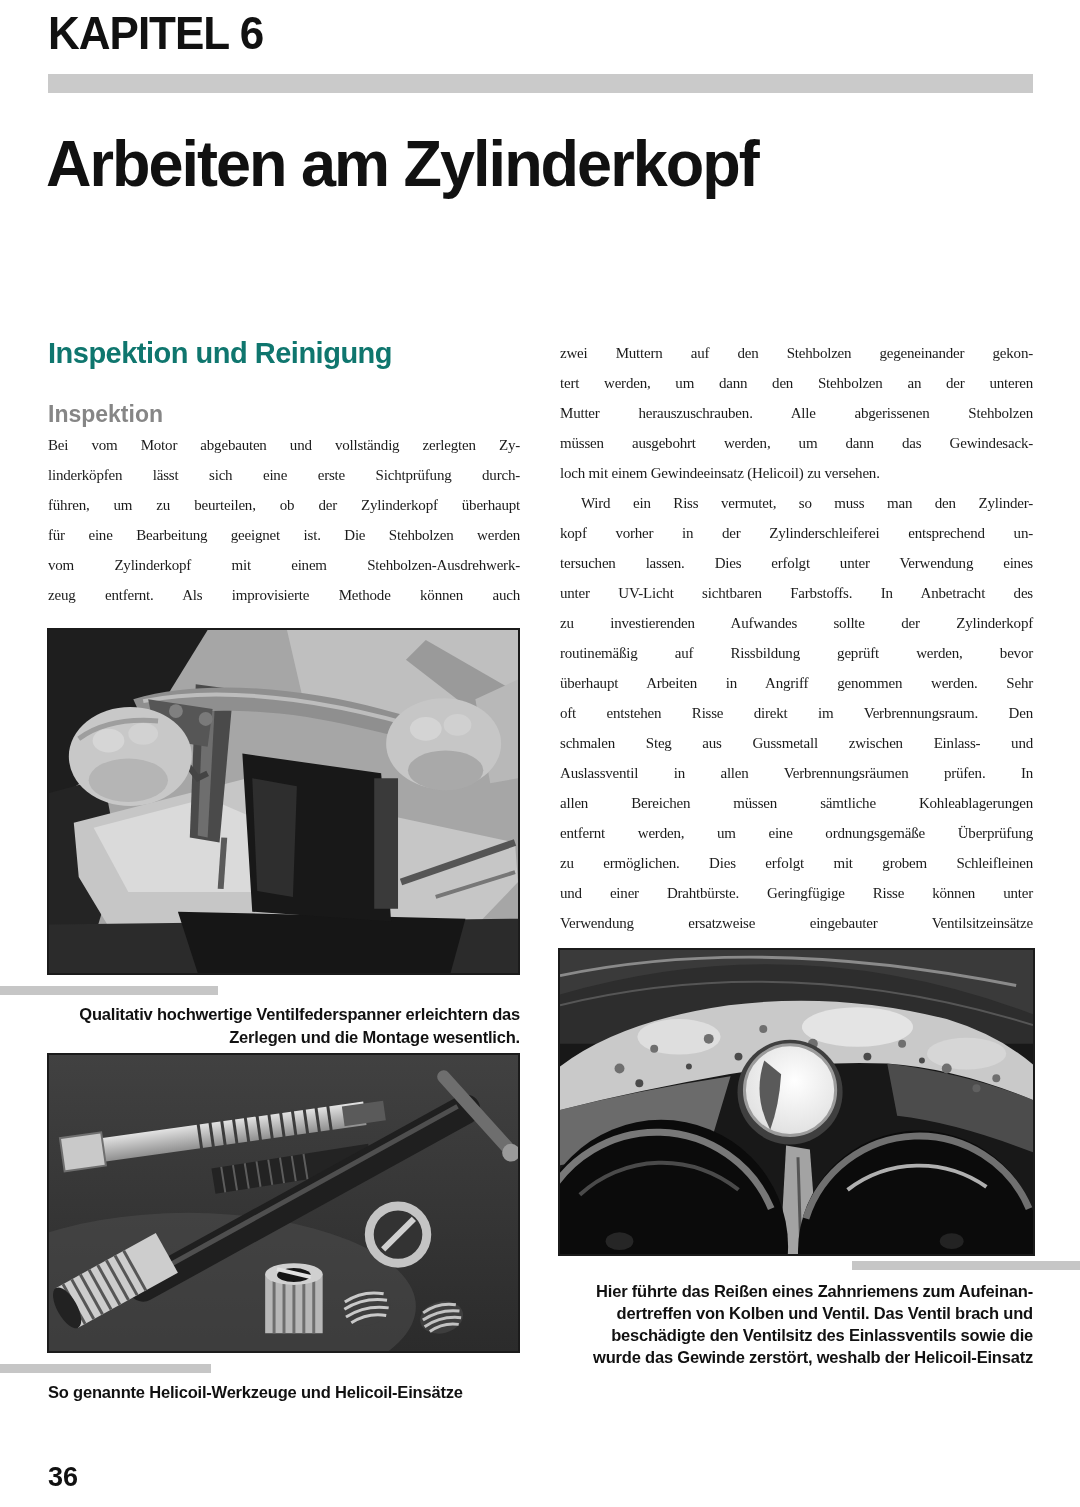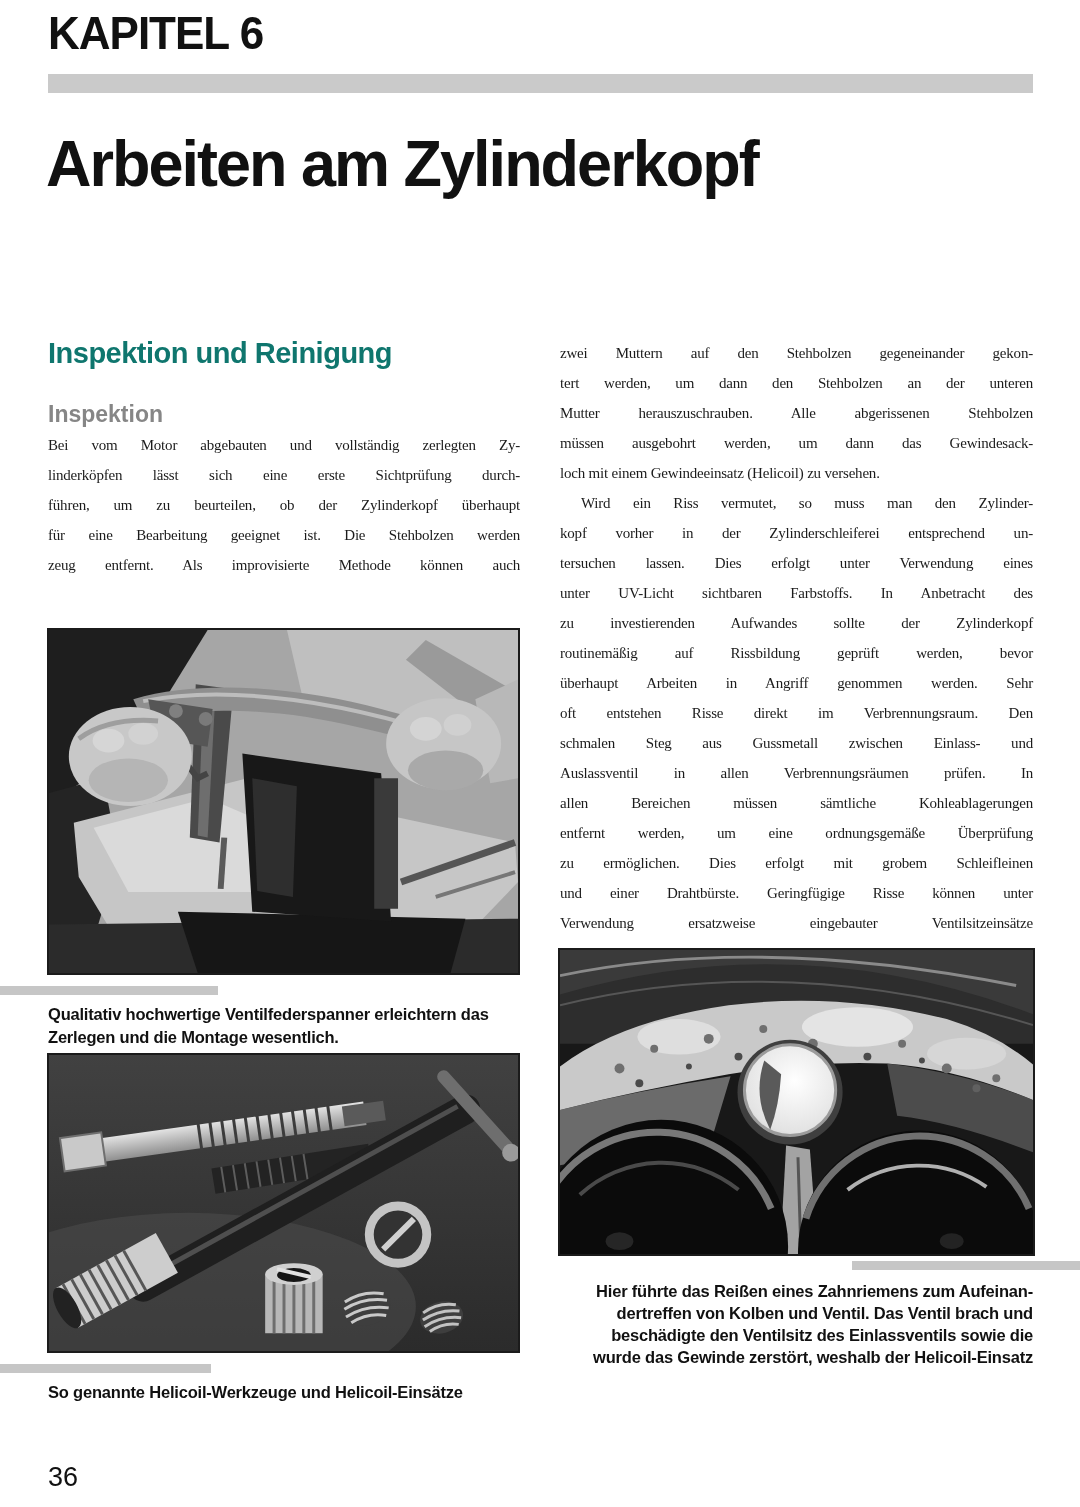--- a/index.html
+++ b/index.html
@@ -30,45 +30,46 @@
   .photo1{left:47px;top:628px;width:473px;height:347px;}
   .photo2{left:47px;top:1053px;width:473px;height:300px;}
   .photo3{left:558px;top:948px;width:477px;height:308px;}
 
   .caption-bar{position:absolute;height:9px;background:#c6c6c6;}
   .bar-c1{left:0;top:986px;width:218px;}
   .bar-c2{left:0;top:1364px;width:211px;}
   .bar-c3{left:852px;top:1261px;width:228px;}
 
   .caption{position:absolute;font-weight:bold;color:#111;font-size:16.5px;letter-spacing:-0.2px;}
-  .caption .tline{line-height:23px;text-align:left;}
+  .caption .tline{line-height:23px;text-align:right;}
   .caption1{left:48px;top:1003px;width:472px;}
   .caption2{left:48px;top:1381px;width:472px;line-height:23px;}
   .caption3{left:560px;top:1280px;width:473px;}
   .caption3 .tline{text-align:right;line-height:22px;}
 
-  .page-number{position:absolute;left:48px;top:1462px;font-size:27px;font-weight:normal;}
+  .page-number{position:absolute;left:48px;top:1462px;font-size:27px;font-weight:bold;}
 </style>
 </head>
 <body>
 
 <div class="page">
 
   <div class="kicker">KAPITEL 6</div>
   <div class="top-bar"></div>
   <div class="page-title">Arbeiten am Zylinderkopf</div>
 
   <div class="section-heading">Inspektion und Reinigung</div>
   <div class="subsection-heading">Inspektion</div>
 
   <div class="body-text body-left">
       <div class="tline">Bei vom Motor abgebauten und vollständig zerlegten Zy-</div>
       <div class="tline">linderköpfen lässt sich eine erste Sichtprüfung durch-</div>
       <div class="tline">führen, um zu beurteilen, ob der Zylinderkopf überhaupt</div>
       <div class="tline">für eine Bearbeitung geeignet ist. Die Stehbolzen werden</div>
+      <div class="tline">vom Zylinderkopf mit einem Stehbolzen-Ausdrehwerk-</div>
       <div class="tline">zeug entfernt. Als improvisierte Methode können auch</div>
     </div>
   <div class="body-text body-right">
       <div class="tline">zwei Muttern auf den Stehbolzen gegeneinander gekon-</div>
       <div class="tline">tert werden, um dann den Stehbolzen an der unteren</div>
       <div class="tline">Mutter herauszuschrauben. Alle abgerissenen Stehbolzen</div>
       <div class="tline">müssen ausgebohrt werden, um dann das Gewindesack-</div>
       <div class="tline end">loch mit einem Gewindeeinsatz (Helicoil) zu versehen.</div>
       <div class="tline indent">Wird ein Riss vermutet, so muss man den Zylinder-</div>
       <div class="tline">kopf vorher in der Zylinderschleiferei entsprechend un-</div>

